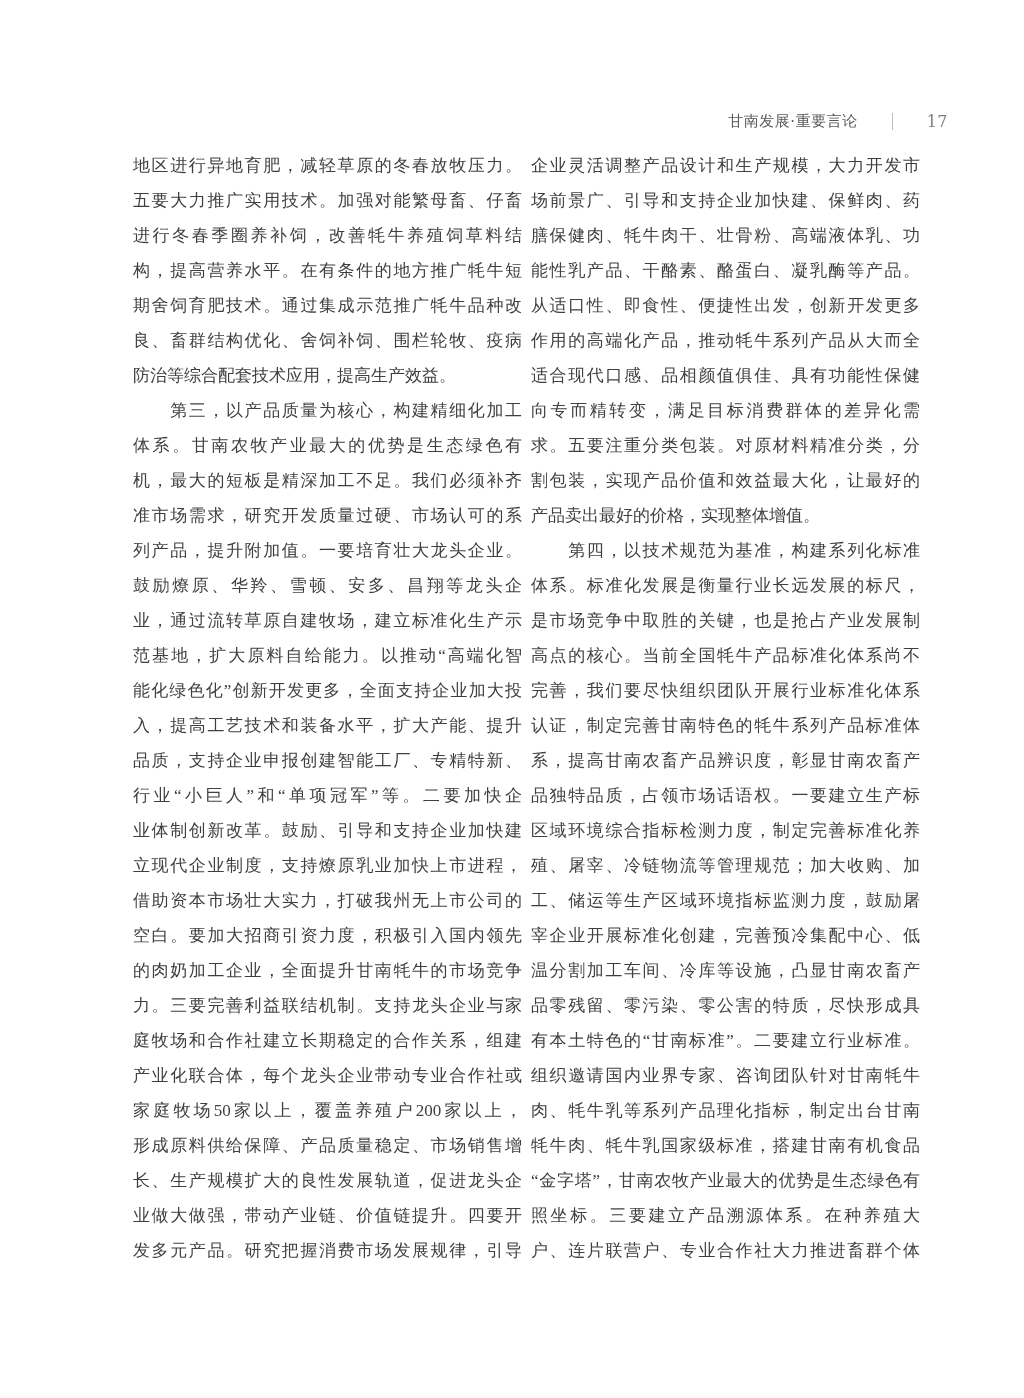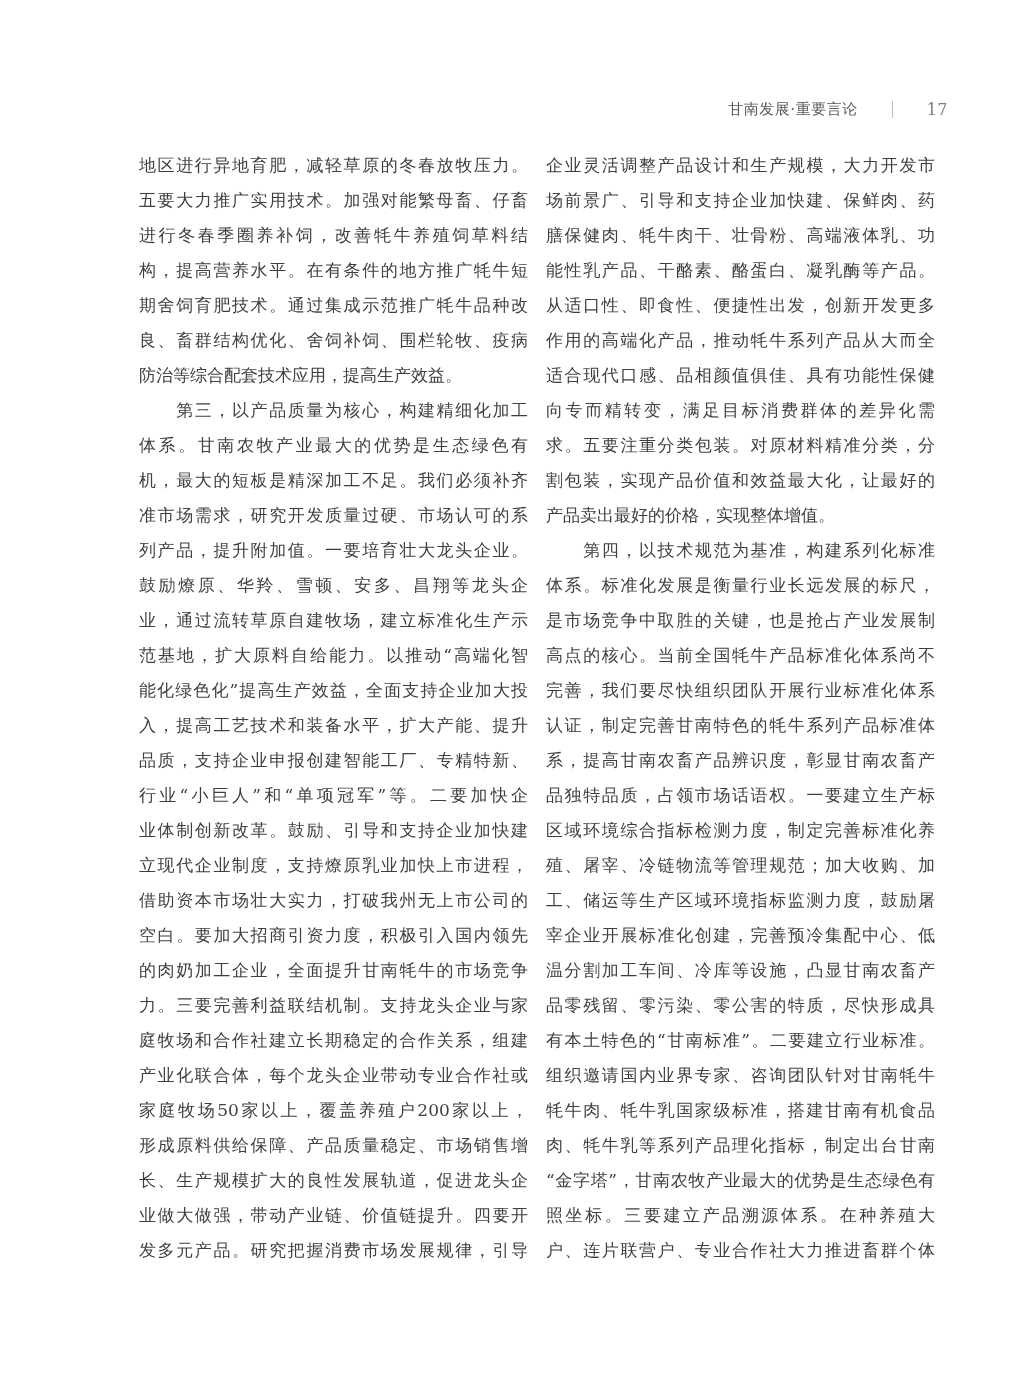--- a/index.html
+++ b/index.html
@@ -10,21 +10,21 @@
   }
   .page {
     position: relative;
     width: 1024px;
     height: 1398px;
     background: #ffffff;
     overflow: hidden;
   }
   .page-header {
     position: absolute;
-    top: 100px;
+    top: 112px;
     right: 76px;
     display: flex;
     align-items: center;
     font-size: 15px;
     color: #595959;
     letter-spacing: 0.5px;
     gap: 24px;
   }
   .header-divider {
     display: inline-block;
@@ -33,24 +33,25 @@
     background: #bdbdbd;
     margin: 0 10px;
   }
   .header-pagenum {
     color: #7d7d7d;
     font-size: 16px;
   }
   .columns {
     position: absolute;
     top: 148px;
-    left: 139px;
+    left: 133px;
     width: 799px;
     display: flex;
-    gap: 18px;
+    gap: 9px;
+    font-family: Liberation Serif, serif;
   }
   .col {
     width: 389px;
   }
   .line {
     height: 35px;
     line-height: 35px;
     font-size: 17px;
     color: #3f3f3f;
     text-align: justify;
@@ -83,21 +84,21 @@
         <div class="line">良、畜群结构优化、舍饲补饲、围栏轮牧、疫病</div>
         <div class="line end">防治等综合配套技术应用，提高生产效益。</div>
         <div class="line">　　第三，以产品质量为核心，构建精细化加工</div>
         <div class="line">体系。甘南农牧产业最大的优势是生态绿色有</div>
         <div class="line">机，最大的短板是精深加工不足。我们必须补齐</div>
         <div class="line">准市场需求，研究开发质量过硬、市场认可的系</div>
         <div class="line">列产品，提升附加值。一要培育壮大龙头企业。</div>
         <div class="line">鼓励燎原、华羚、雪顿、安多、昌翔等龙头企</div>
         <div class="line">业，通过流转草原自建牧场，建立标准化生产示</div>
         <div class="line">范基地，扩大原料自给能力。以推动“高端化智</div>
-        <div class="line">能化绿色化”提高生产效益，全面支持企业加大投</div>
+        <div class="line">能化绿色化”创新开发更多，全面支持企业加大投</div>
         <div class="line">入，提高工艺技术和装备水平，扩大产能、提升</div>
         <div class="line">品质，支持企业申报创建智能工厂、专精特新、</div>
         <div class="line">行业“小巨人”和“单项冠军”等。二要加快企</div>
         <div class="line">业体制创新改革。鼓励、引导和支持企业加快建</div>
         <div class="line">立现代企业制度，支持燎原乳业加快上市进程，</div>
         <div class="line">借助资本市场壮大实力，打破我州无上市公司的</div>
         <div class="line">空白。要加大招商引资力度，积极引入国内领先</div>
         <div class="line">的肉奶加工企业，全面提升甘南牦牛的市场竞争</div>
         <div class="line">力。三要完善利益联结机制。支持龙头企业与家</div>
         <div class="line">庭牧场和合作社建立长期稳定的合作关系，组建</div>
@@ -129,21 +130,21 @@
         <div class="line">系，提高甘南农畜产品辨识度，彰显甘南农畜产</div>
         <div class="line">品独特品质，占领市场话语权。一要建立生产标</div>
         <div class="line">区域环境综合指标检测力度，制定完善标准化养</div>
         <div class="line">殖、屠宰、冷链物流等管理规范；加大收购、加</div>
         <div class="line">工、储运等生产区域环境指标监测力度，鼓励屠</div>
         <div class="line">宰企业开展标准化创建，完善预冷集配中心、低</div>
         <div class="line">温分割加工车间、冷库等设施，凸显甘南农畜产</div>
         <div class="line">品零残留、零污染、零公害的特质，尽快形成具</div>
         <div class="line">有本土特色的“甘南标准”。二要建立行业标准。</div>
         <div class="line">组织邀请国内业界专家、咨询团队针对甘南牦牛</div>
+        <div class="line">肉、牦牛乳等系列产品理化指标，制定出台甘南</div>
         <div class="line">牦牛肉、牦牛乳国家级标准，搭建甘南有机食品</div>
-        <div class="line">肉、牦牛乳等系列产品理化指标，制定出台甘南</div>
         <div class="line">“金字塔”，甘南农牧产业最大的优势是生态绿色有</div>
         <div class="line">照坐标。三要建立产品溯源体系。在种养殖大</div>
         <div class="line">户、连片联营户、专业合作社大力推进畜群个体</div>
       </section>
   </main>
 
 </div>
 
 </body></html>

